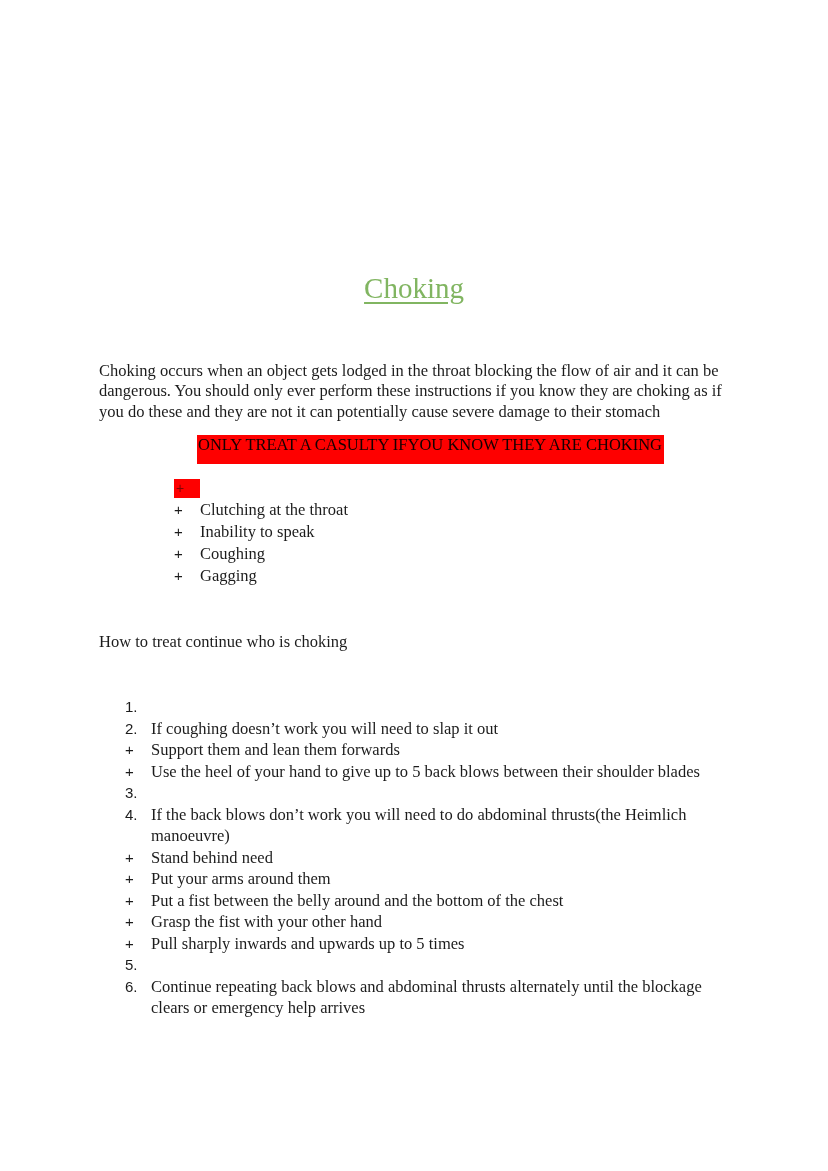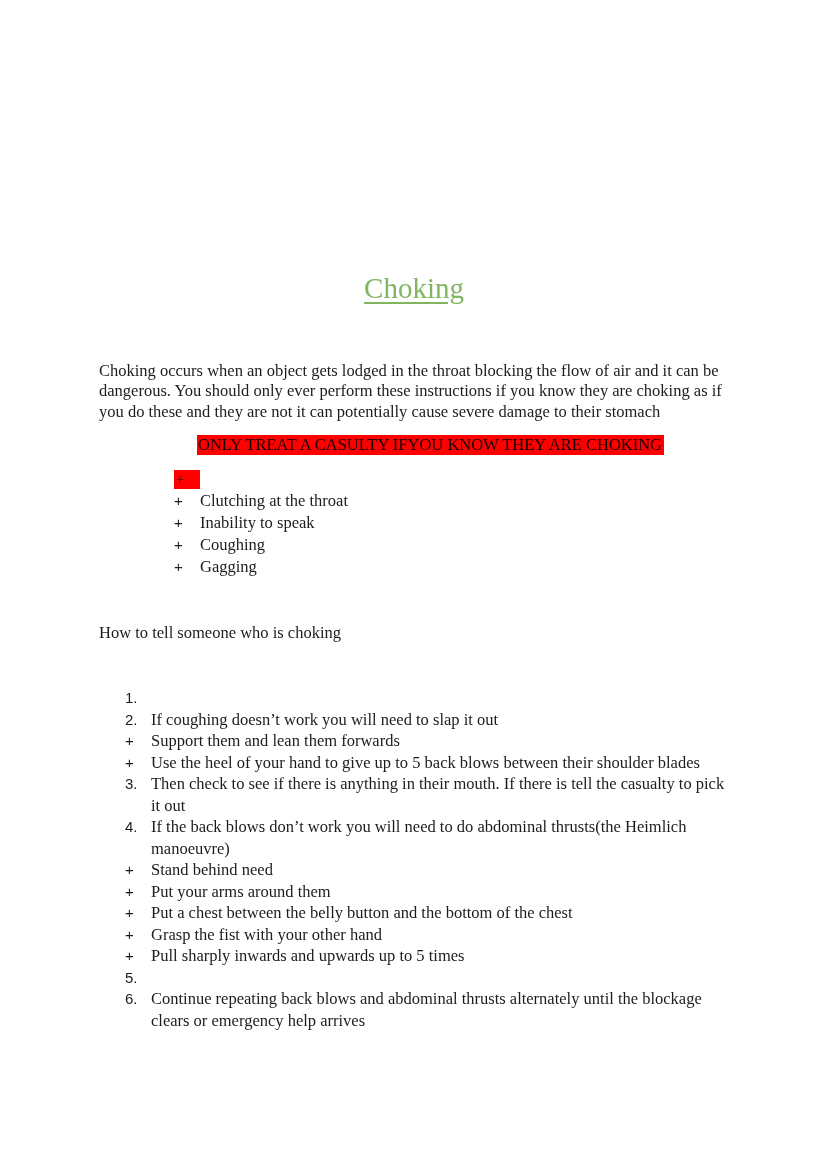--- a/index.html
+++ b/index.html
@@ -30,21 +30,21 @@
     font-size: 16.5px;
     line-height: 20.4px;
   }
   .banner-row { margin: 13px 0 0 197px; }
   .warning-banner {
     display: inline-block;
     background: #fe0000;
     color: #150000;
     font-size: 16.5px;
     line-height: 19px;
-    padding: 0 2px 1px 1px;
+    padding: 0 2px 10px 1px;
   }
   .spot-list { margin: 15px 0 0 174px; }
   .row {
     display: flex;
     align-items: baseline;
     font-size: 16.5px;
     line-height: 22px;
   }
   .marker {
     flex: 0 0 26px;
@@ -101,57 +101,56 @@
     <div class="row">
       <span class="marker">+</span>
       <span class="text">Coughing</span>
     </div>
     <div class="row">
       <span class="marker">+</span>
       <span class="text">Gagging</span>
     </div>
   </div>
 
-  <h2 class="treat-heading">How to tell someone who is choking</h2>
+  <h2 class="treat-heading">How to treat continue who is choking</h2>
 
   <div class="treat-list">
     <div class="row">
       <span class="marker">1.</span>
     </div>
     <div class="row">
       <span class="marker">2.</span>
       <span class="text">If coughing doesn’t work you will need to slap it out</span>
     </div>
     <div class="row">
       <span class="marker">+</span>
       <span class="text">Support them and lean them forwards</span>
     </div>
     <div class="row">
       <span class="marker">+</span>
       <span class="text">Use the heel of your hand to give up to 5 back blows between their shoulder blades</span>
     </div>
     <div class="row">
       <span class="marker">3.</span>
-      <span class="text">Then check to see if there is anything in their mouth. If there is tell the casualty to pick it out</span>
     </div>
     <div class="row">
       <span class="marker">4.</span>
       <span class="text">If the back blows don’t work you will need to do abdominal thrusts(the Heimlich manoeuvre)</span>
     </div>
     <div class="row">
       <span class="marker">+</span>
       <span class="text">Stand behind need</span>
     </div>
     <div class="row">
       <span class="marker">+</span>
       <span class="text">Put your arms around them</span>
     </div>
     <div class="row">
       <span class="marker">+</span>
-      <span class="text">Put a chest between the belly button and the bottom of the chest</span>
+      <span class="text">Put a fist between the belly around and the bottom of the chest</span>
     </div>
     <div class="row">
       <span class="marker">+</span>
       <span class="text">Grasp the fist with your other hand</span>
     </div>
     <div class="row">
       <span class="marker">+</span>
       <span class="text">Pull sharply inwards and upwards up to 5 times</span>
     </div>
     <div class="row">

